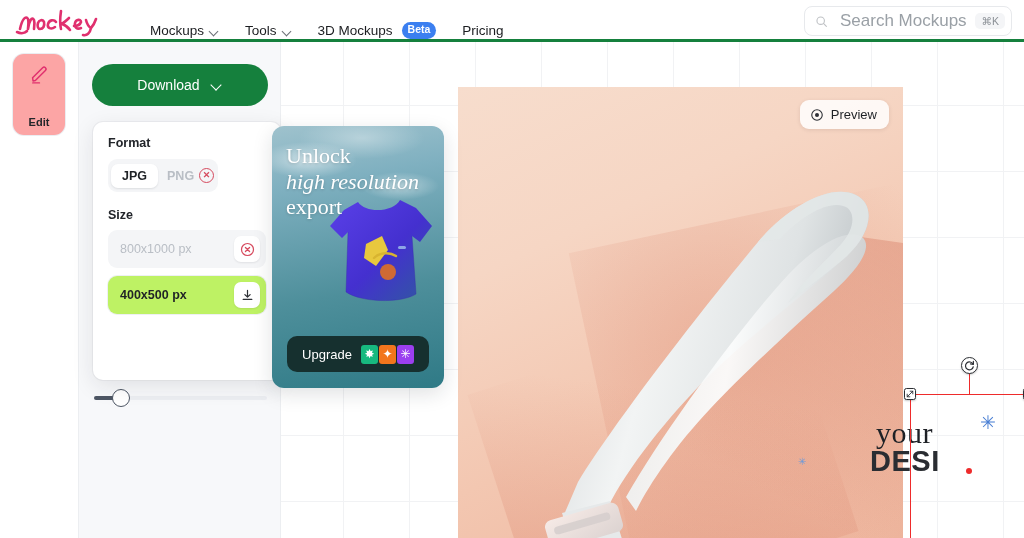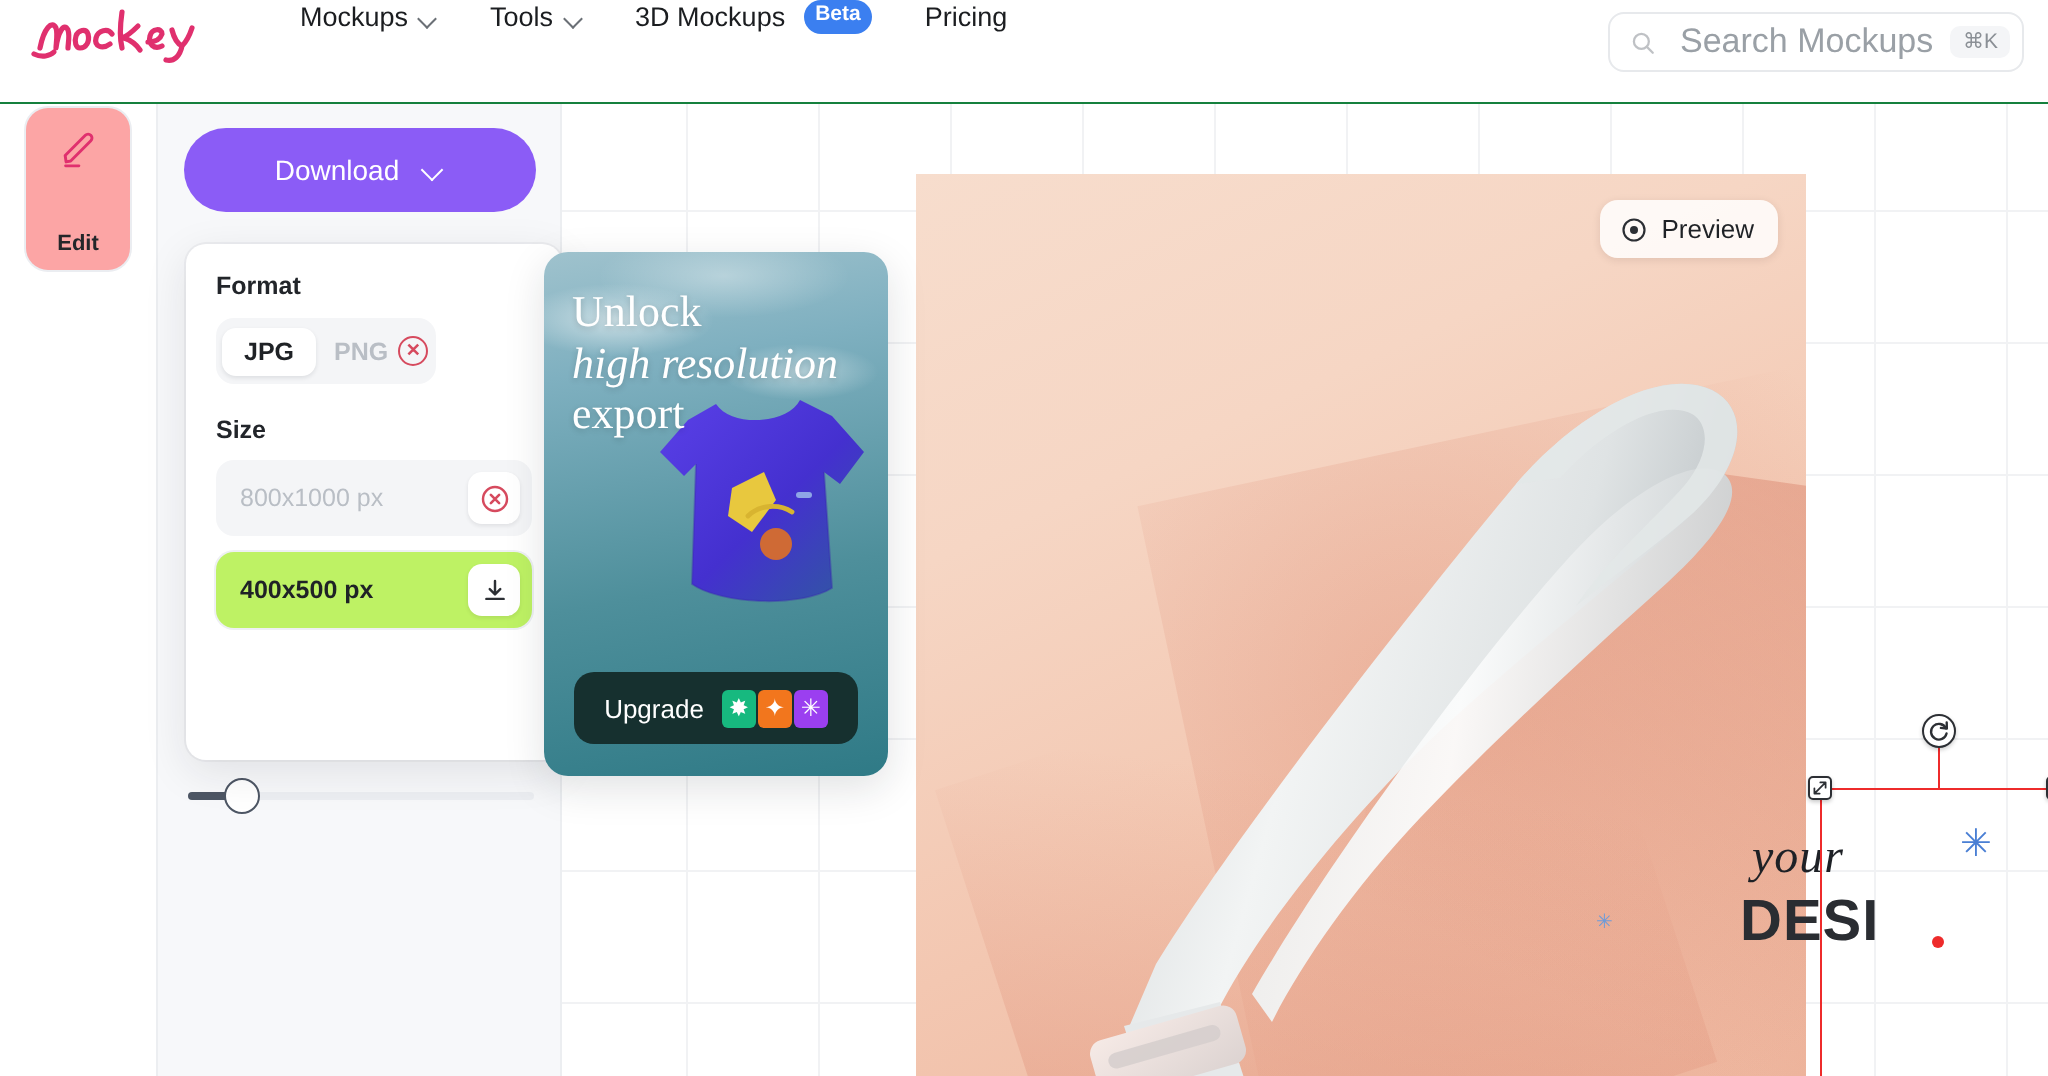--- a/index.html
+++ b/index.html
@@ -7,23 +7,23 @@
     width: 1024px; height: 538px;
     overflow: hidden;
     background: #ffffff;
     font-family: "Liberation Sans", sans-serif;
     -webkit-font-smoothing: antialiased;
   }
   #app { position: relative; width: 1024px; height: 538px; }
 
   
   .topnav {
-    position: absolute; left: 0; top: 0; width: 1024px; height: 52px;
-    background: #fff; border-bottom: 1px solid #15803d;
-    display: flex; align-items: flex-start; z-index: 40;
+    position: absolute; left: 0; top: 0; width: 1024px; height: 42px;
+    background: #fff; border-bottom: 3px solid #15803d;
+    display: flex; align-items: flex-end; z-index: 40;
   }
   .brand { margin-left: 14px; width: 100px; height: 34px; position: relative; }
   .brand svg { display: block; }
   .navlinks { display: flex; align-items: center; gap: 26px; margin-left: 36px; }
   .navlink {
     display: flex; align-items: center; gap: 6px;
     font-size: 13.5px; color: #1b1d20; cursor: pointer; white-space: nowrap;
   }
   .chev { width: 9px; height: 9px; display: inline-block; position: relative; top: 1px; }
   .chev:before {
@@ -61,21 +61,21 @@
   .rail-ico { height: 24px; display: flex; align-items: center; justify-content: center; }
   .rail-label { font-size: 11px; color: #24262a; font-weight: bold; margin-top: 5px; }
 
   
   .panel {
     position: absolute; left: 79px; top: 42px; width: 202px; height: 496px;
     background: #f7f8fa; border-right: 1px solid #eceef1; z-index: 20;
   }
   .dl-btn {
     position: absolute; left: 13px; top: 22px; width: 176px; height: 42px;
-    background: #8b5cf6; border-radius: 22px; color: #fff;
+    background: #15803d; border-radius: 22px; color: #fff;
     display: flex; align-items: center; justify-content: center; gap: 12px;
     font-size: 14px; cursor: pointer;
   }
   .dl-chev { width: 11px; height: 11px; position: relative; }
   .dl-chev:before {
     content: ""; position: absolute; left: 0; top: 1px; width: 7px; height: 7px;
     border-right: 1.6px solid #fff; border-bottom: 1.6px solid #fff; transform: rotate(45deg);
   }
   .slider-wrap {
     position: absolute; left: 15px; top: 346px; width: 173px; height: 20px;
@@ -219,21 +219,21 @@
   .anchor { position: absolute; left: 56px; top: 74px; width: 6px; height: 6px; border-radius: 50%; background: #ee2b2b; }
   .rotate-h {
     position: absolute; left: 51px; top: -37px; width: 17px; height: 17px;
     border-radius: 50%; background: #fff; border: 1.4px solid #2c2f34;
     display: flex; align-items: center; justify-content: center; cursor: grab;
     box-shadow: 0 1px 2px rgba(0,0,0,.2);
   }
   .design-art { position: absolute; left: -34px; top: 22px; width: 150px; height: 80px; pointer-events: none; }
   .d-your {
     position: absolute; left: 0; top: 0; font-family: "Liberation Serif", serif;
-    font-style: italic; font-size: 24px; color: #1e2126; letter-spacing: .5px;
+    font-size: 30px; color: #1e2126; letter-spacing: .5px;
   }
   .d-desi {
     position: absolute; left: -6px; top: 29px; font-size: 29px; font-weight: bold;
     color: #2a2d32; letter-spacing: .5px;
   }
   .spark-big { position: absolute; left: 104px; top: -3px; color: #4a7fd4; font-size: 19px; line-height: 1; }
   .spark-sm { position: absolute; left: -78px; top: 41px; color: #6e9ad8; font-size: 10px; line-height: 1; }
 </style>
 </head>
 <body>

